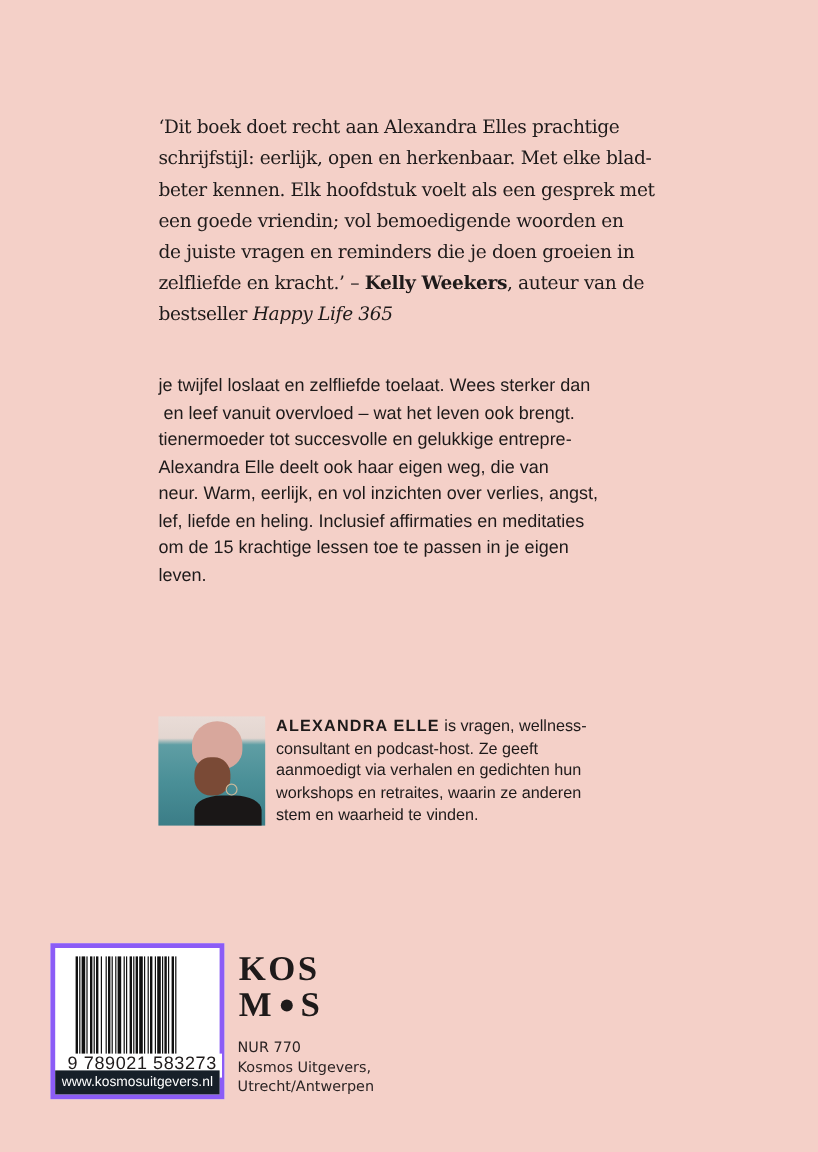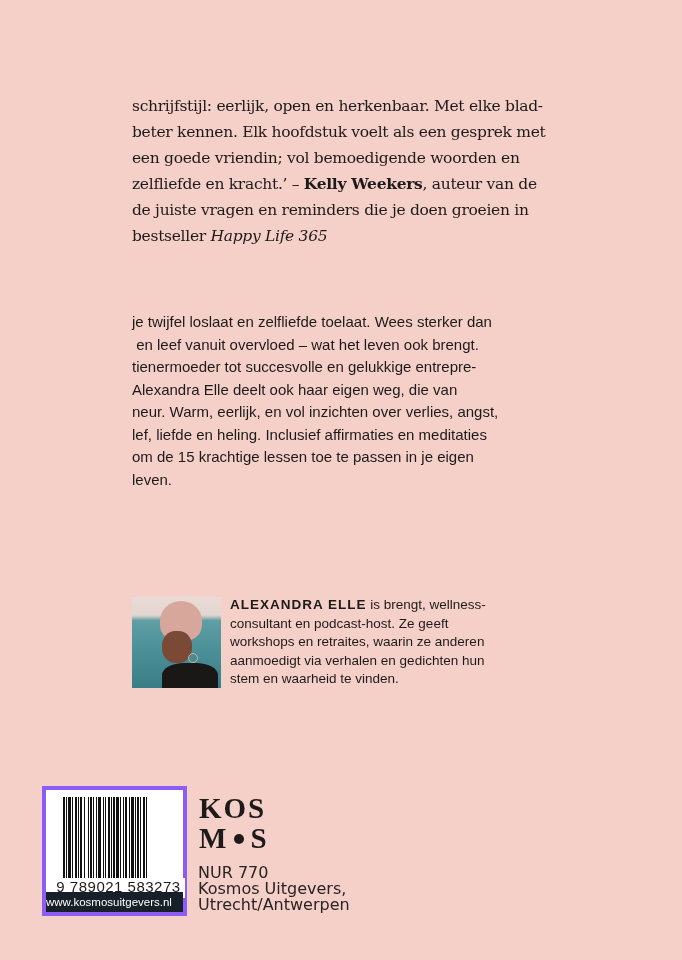--- a/index.html
+++ b/index.html
@@ -18,36 +18,37 @@
   .photo .body { position:absolute; left:30px; top:66px; width:56px; height:30px; border-radius:40% 40% 0 0; background:#1a1717; }
   .photo .earring { position:absolute; left:56px; top:56px; width:8px; height:8px; border-radius:50%; border:1.5px solid #c9b89a; }
   .biotext { position:absolute; left:98px; top:-1px; width:330px; font-family:"Liberation Sans", sans-serif; font-size:13.5px; line-height:18.5px; }
   .biotext .bt { display:block; white-space:nowrap; }
   .biotext b { letter-spacing:1px; font-weight:bold; }
   .barcode-box { position:absolute; left:42px; top:786px; width:145px; height:130px; background:#fff; border:4px solid #8b5cf6; box-sizing:border-box; }
   .bars { position:absolute; left:17px; top:7px; width:112px; height:86px; display:flex; }
   .bars span { display:block; height:100%; background:#111; }
   .isbn { position:absolute; left:0; top:88px; width:100%; text-align:center; font-family:"Liberation Sans", sans-serif; font-size:15px; background:#fff; letter-spacing:0.5px; }
   .isbn-wrap { position:absolute; left:6px; top:92px; width:133px; height:16px; background:#fff; }
-  .url { position:absolute; left:0; bottom:0; width:100%; height:20px; background:#172029; color:#fff; font-family:"Liberation Sans", sans-serif; font-size:11.5px; line-height:20px; }
+  .url { position:absolute; left:0; bottom:0; width:100%; height:20px; background:#172029; color:#fff; font-family:"Liberation Sans", sans-serif; font-size:11.5px; line-height:20px; text-align:center; }
   .logo { position:absolute; left:199px; top:793px; font-family:Liberation Serif, serif; font-weight:bold; font-size:29px; line-height:30px; letter-spacing:2px; color:#1e1a1a; }
   .logo .row { display:block; white-space:nowrap; }
   .logo .dot { display:inline-block; width:10px; height:10px; border-radius:50%; background:#1e1a1a; vertical-align:middle; margin:0 6px 4px 6px; }
-  .imprint { position:absolute; left:198px; top:865px; font-family:"DejaVu Sans", sans-serif; font-size:16px; line-height:16px; color:#2a2323; }
+  .imprint { position:absolute; left:198px; top:865px; font-family:"DejaVu Sans", sans-serif; font-size:12px; line-height:16px; color:#2a2323; }
   .imprint .il { display:block; white-space:nowrap; }
 </style>
 </head>
 <body>
 
 <div class="quote">
+  <span class="ql">‘Dit boek doet recht aan Alexandra Elles prachtige</span>
   <span class="ql"> schrijfstijl: eerlijk, open en herkenbaar. Met elke blad-</span>
   <span class="ql"> beter kennen. Elk hoofdstuk voelt als een gesprek met</span>
   <span class="ql">een goede vriendin; vol bemoedigende woorden en</span>
+  <span class="ql">de juiste vragen en reminders die je doen groeien in</span>
   <span class="ql"><span>zelfliefde en kracht.’ – </span><b>Kelly Weekers</b><span>, auteur van de</span></span>
-  <span class="ql">de juiste vragen en reminders die je doen groeien in</span>
   <span class="ql"><span>bestseller </span><i>Happy Life 365</i></span>
 </div>
 
 <div class="blurb">
   <span class="bl">je twijfel loslaat en zelfliefde toelaat. Wees sterker dan</span>
   <span class="bl"> en leef vanuit overvloed – wat het leven ook brengt.</span>
   <span class="bl">tienermoeder tot succesvolle en gelukkige entrepre-</span>
   <span class="bl">Alexandra Elle deelt ook haar eigen weg, die van</span>
   <span class="bl">neur. Warm, eerlijk, en vol inzichten over verlies, angst,</span>
   <span class="bl">lef, liefde en heling. Inclusief affirmaties en meditaties</span>
@@ -56,24 +57,24 @@
 </div>
 
 <div class="bio">
   <div class="photo">
     <div class="turban"></div>
     <div class="face"></div>
     <div class="body"></div>
     <div class="earring"></div>
   </div>
   <div class="biotext">
-    <span class="bt"><b>ALEXANDRA ELLE</b><span> is brengt, wellness-</span></span>
+    <span class="bt"><b>ALEXANDRA ELLE</b><span> is vragen, wellness-</span></span>
     <span class="bt">consultant en podcast-host. Ze geeft</span>
+    <span class="bt">aanmoedigt via verhalen en gedichten hun</span>
     <span class="bt">workshops en retraites, waarin ze anderen</span>
-    <span class="bt">aanmoedigt via verhalen en gedichten hun</span>
     <span class="bt">stem en waarheid te vinden.</span>
   </div>
 </div>
 
 <div class="barcode-box">
   <div class="bars" id="bars">
       <span style="width: 2px; background: rgb(17, 17, 17);"></span>
       <span style="width: 1px; background: transparent;"></span>
       <span style="width: 1px; background: rgb(17, 17, 17);"></span>
       <span style="width: 1px; background: transparent;"></span>

